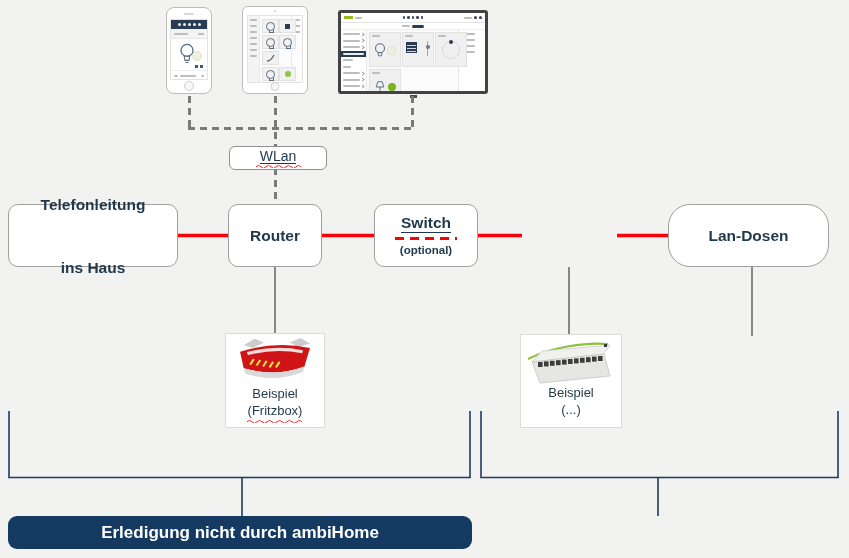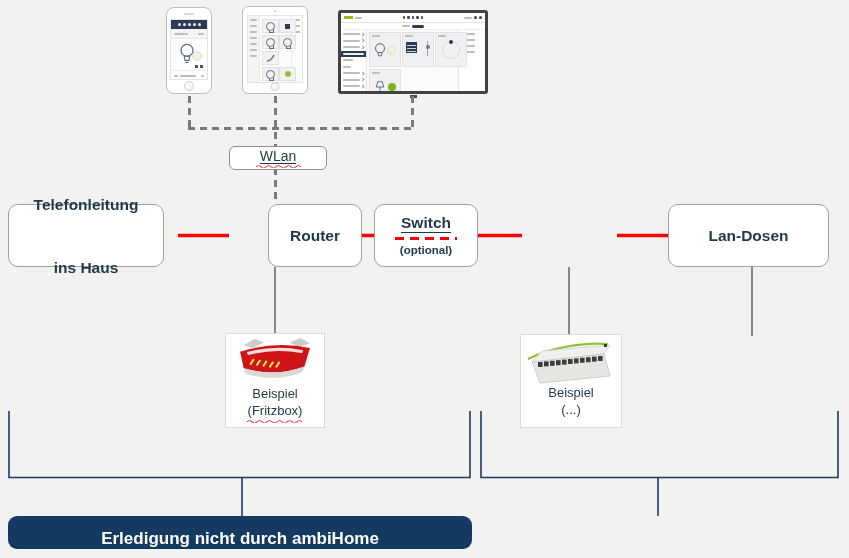--- a/index.html
+++ b/index.html
@@ -112,25 +112,25 @@
         border:1px solid #909090;border-radius:6px;display:flex;flex-direction:column;
         align-items:center;justify-content:center;color:#1f384a;font-size:14px;}
   .wlan .lbl{line-height:14px;border-bottom:1px solid #1f384a;}
   .squiggle{display:block;margin-top:0;}
 
   
   .node{position:absolute;top:204px;height:63px;background:#fff;border:1.6px solid #9f9f9f;
         border-radius:10px;box-sizing:border-box;display:flex;flex-direction:column;
         align-items:center;justify-content:center;color:#1f384a;font-weight:bold;
         font-size:15.5px;text-align:center;line-height:27px;}
-  #node-tel{left:8px;width:156px;gap:36px;}
-  #node-router{left:228px;width:94px;margin-left:40px;}
+  #node-tel{left:8px;width:170px;gap:36px;}
+  #node-router{left:228px;width:94px;}
   #node-switch{left:374px;width:104px;line-height:19px;}
   #node-patch{left:521px;width:96px;}
-  #node-lan{left:668px;width:161px;}
+  #node-lan{left:668px;width:161px;border-radius:22px;}
   .node .underl{border-bottom:1.5px solid #1f384a;line-height:18px;}
   .reddash{width:62px;height:3px;margin:4px 0 3px;
         background:repeating-linear-gradient(90deg,#fb0007 0 9px,transparent 9px 15px);}
   .node .sub{font-size:11.5px;line-height:14px;}
 
   
   .excard{position:absolute;background:#fff;border:1px solid #dcdcdc;box-sizing:border-box;
         display:flex;flex-direction:column;align-items:center;color:#1f384a;font-size:13px;}
   #ex-fritz{left:225px;top:333px;width:100px;height:95px;}
   #ex-patch{left:520px;top:334px;width:102px;height:94px;}
@@ -148,21 +148,21 @@
   .port-single{position:absolute;top:18px;left:50%;transform:translateX(-50%);
         width:13px;height:12px;background:#55534e;border-radius:2px;}
   .port-single::after{content:"";position:absolute;left:3px;right:3px;top:2px;bottom:2px;
         background:#cfc49e;}
   .port-double{position:absolute;top:20px;width:11px;height:9px;background:#3f3a34;}
   .port-double::after{content:"";position:absolute;left:2px;right:2px;top:1px;height:2px;
         background:#b9b2a4;}
 
   
   .banner{position:absolute;top:516px;height:33px;background:#143a61;border-radius:9px;
-        color:#fff;font-weight:bold;font-size:17px;display:flex;align-items:flex-end;
+        color:#fff;font-weight:bold;font-size:17px;display:flex;align-items:center;
         justify-content:center;}
   #banner-left{left:8px;width:464px;}
   #banner-right{left:480px;width:363px;}
 </style>
 </head>
 <body>
 
 <div class="stage">
 
   <div class="phone">

